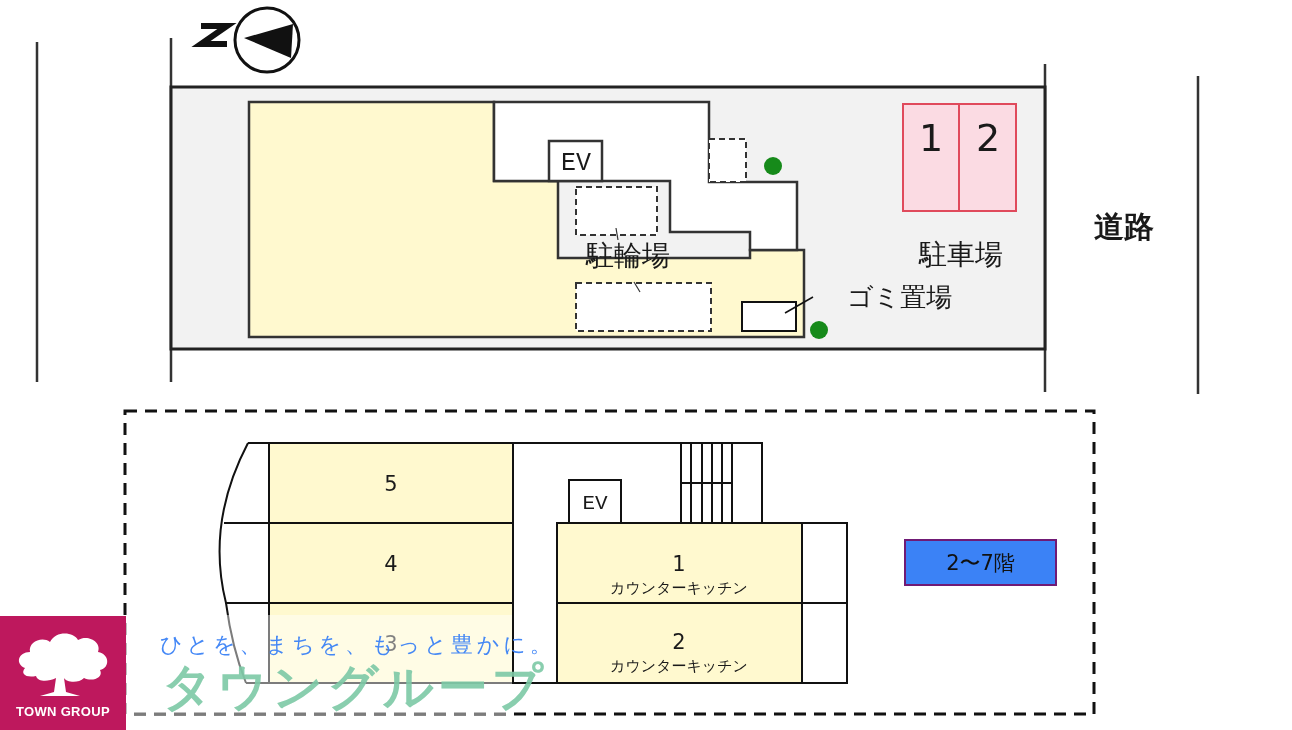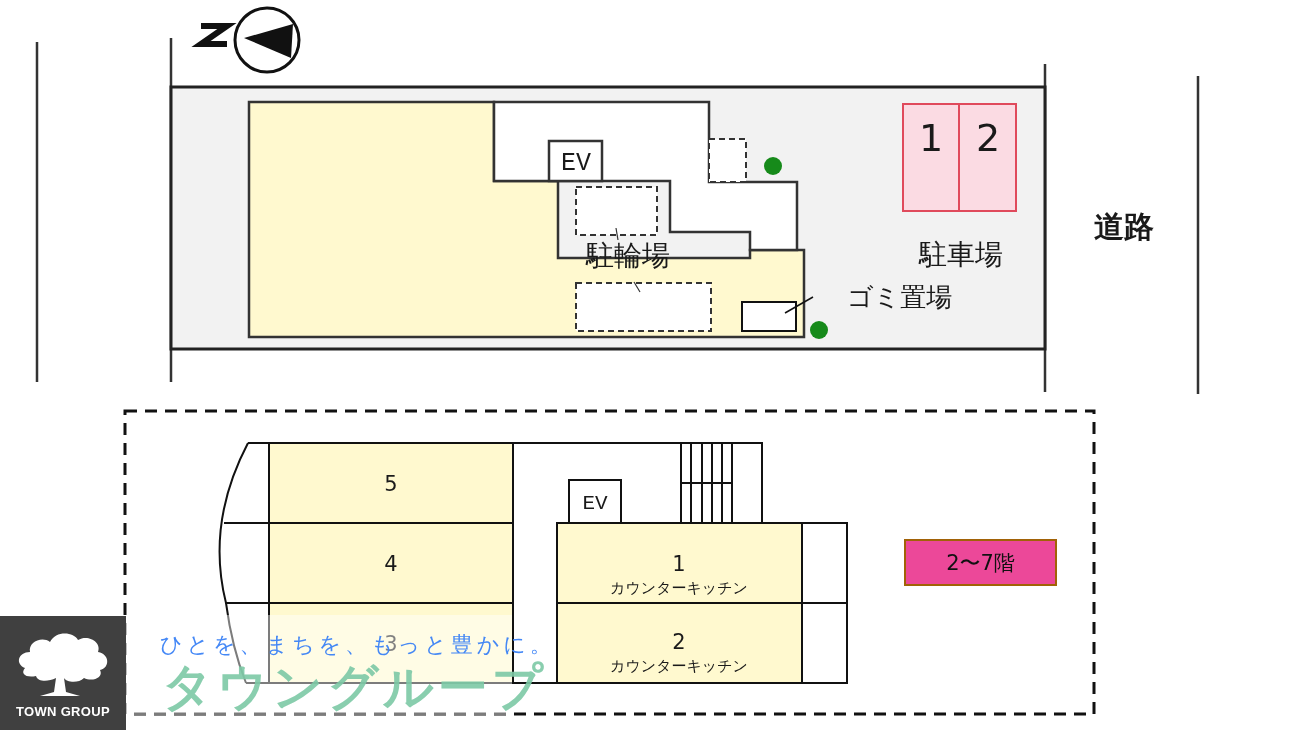--- a/index.html
+++ b/index.html
@@ -8,23 +8,23 @@
   svg.layer { position:absolute; left:0; top:0; }
   .lbl { position:absolute; white-space:nowrap; color:#1a1a1a; line-height:1; }
   .center { transform:translate(-50%,-50%); text-align:center; }
   .site-lbl { font-size:28px; }
   .road-lbl { font-size:30px; }
   .park-num { font-size:38px; }
   .ev-lbl { font-size:25px; font-family:Liberation Mono, monospace; }
   .unit-num { font-size:21px; }
   .unit-sub { font-size:15px; }
   .floor-badge { position:absolute; left:904px; top:539px; width:153px; height:47px;
-                 border:2px solid #a16207; box-sizing:border-box; background:#ec4899;
+                 border:2px solid #701a75; box-sizing:border-box; background:#3b82f6;
                  display:flex; align-items:center; justify-content:center; font-size:21px; }
-  .logo-box { position:absolute; left:0; top:616px; width:126px; height:114px; background:#404040; }
+  .logo-box { position:absolute; left:0; top:616px; width:126px; height:114px; background:#be185d; }
   .logo-text { position:absolute; left:0; width:126px; top:88px; text-align:center;
                color:#fff; font-size:13px; font-family:"Liberation Sans", sans-serif; font-weight:bold; letter-spacing:0.3px; }
   .wm-slogan { position:absolute; left:160px; top:630px; font-size:22px; color:#3b82f6; letter-spacing:4px; opacity:0.95; }
   .wm-brand { position:absolute; left:150px; top:654px; font-size:50px; color:#7dc9a6; font-weight:bold; letter-spacing:4px; opacity:0.9;margin-left:12px; }
   .wm-veil { position:absolute; left:126px; top:615px; width:386px; height:100px; background:rgba(255,255,255,0.45); }
 </style>
 </head>
 <body>
 
 <svg class="layer" width="1292" height="730">

